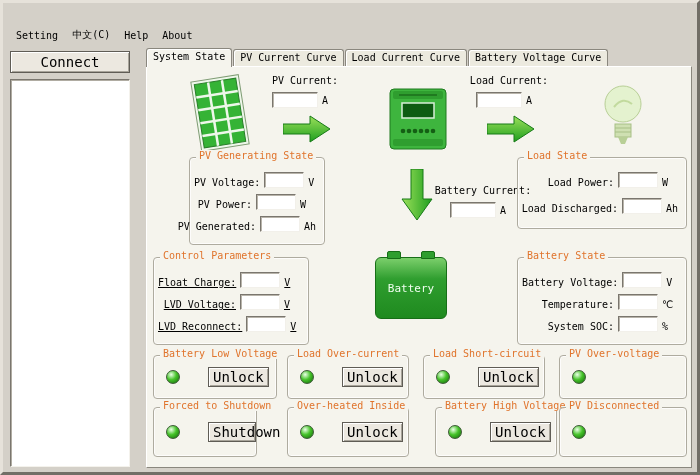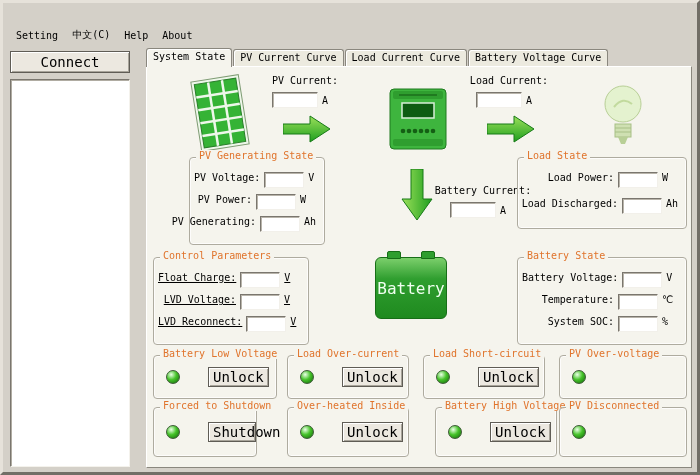--- a/index.html
+++ b/index.html
@@ -49,37 +49,37 @@
   .tbox { width:40px; height:16px; background:#fff; border:1px solid; border-color:#7a766e #f2f0ea #f2f0ea #7a766e;
           box-shadow:inset 1px 1px 0 #b8b4aa; font-family:inherit; font-size:10px; padding:0 2px; }
   .tbox.wide { width:46px; }
 
   
   .egroup { position:absolute; border:1px solid #aeab9f; border-radius:4px;
             box-shadow:inset 0 0 0 1px rgba(255,255,255,.75); }
   .gtitle { position:absolute; top:-8px; left:6px; background:#f5f4ed; padding:0 3px; white-space:nowrap;
             color:var(--group_title,#e0742c); }
   .fgroup { padding-top:14px; }
-  .frow { display:flex; align-items:flex-start; justify-content:flex-end; gap:4px; margin:0 8px 6px 4px; }
+  .frow { display:flex; align-items:flex-end; justify-content:flex-end; gap:4px; margin:0 8px 6px 4px; }
   .fgroup.loose .frow { margin-bottom:10px; }
   .flabel { white-space:nowrap; }
   .funit { width:16px; text-align:left; white-space:nowrap; }
 
   
   .sgroup { display:flex; align-items:center; padding-left:12px; }
   .led { width:14px; height:14px; border-radius:50%; flex:0 0 auto;
          background:radial-gradient(circle at 35% 30%, #eaffe6, var(--led_green,#46c32a) 45%, #1f7e12 85%);
          border:1px solid #3d5a36; }
   .sbtn { height:20px; min-width:46px; padding:1px 4px; margin-left:28px; }
 
   
   .battery-icon { position:absolute; left:228px; top:190px; width:72px; height:62px;
                   background:linear-gradient(180deg,#7ccf6c,#2f9e2f 35%,#1f8a1f); border:1px solid #176e17;
                   border-radius:6px; display:flex; align-items:center; justify-content:center;
-                  color:#f0fff0; font-size:16px; }
+                  color:#f0fff0; font-size:11px; }
   .bterm { position:absolute; top:-7px; width:14px; height:8px; background:#2f9e2f;
            border:1px solid #176e17; border-radius:2px 2px 0 0; }
   .bterm.t1 { left:11px; } .bterm.t2 { right:11px; }
 
   .absicon { position:absolute; }
   svg { display:block; }
 </style>
 </head>
 <body>
 
@@ -201,21 +201,21 @@
           <span class="flabel">PV Voltage:</span>
           <input class="tbox" value="" style="">
           <span class="funit">V</span>
         </div>
         <div class="frow">
           <span class="flabel">PV Power:</span>
           <input class="tbox" value="" style="">
           <span class="funit">W</span>
         </div>
         <div class="frow">
-          <span class="flabel">PV Generating:</span>
+          <span class="flabel">PV Generated:</span>
           <input class="tbox" value="" style="">
           <span class="funit">Ah</span>
         </div>
       </div>
 
       <span class="absicon" style="left:253px; top:102px;">
         <svg width="34" height="52" viewBox="0 0 34 52">
           <defs>
               <linearGradient id="ag3" x1="0" y1="0" x2="1" y2="0">
             <stop offset="0" stop-color="#9be05a"></stop>

